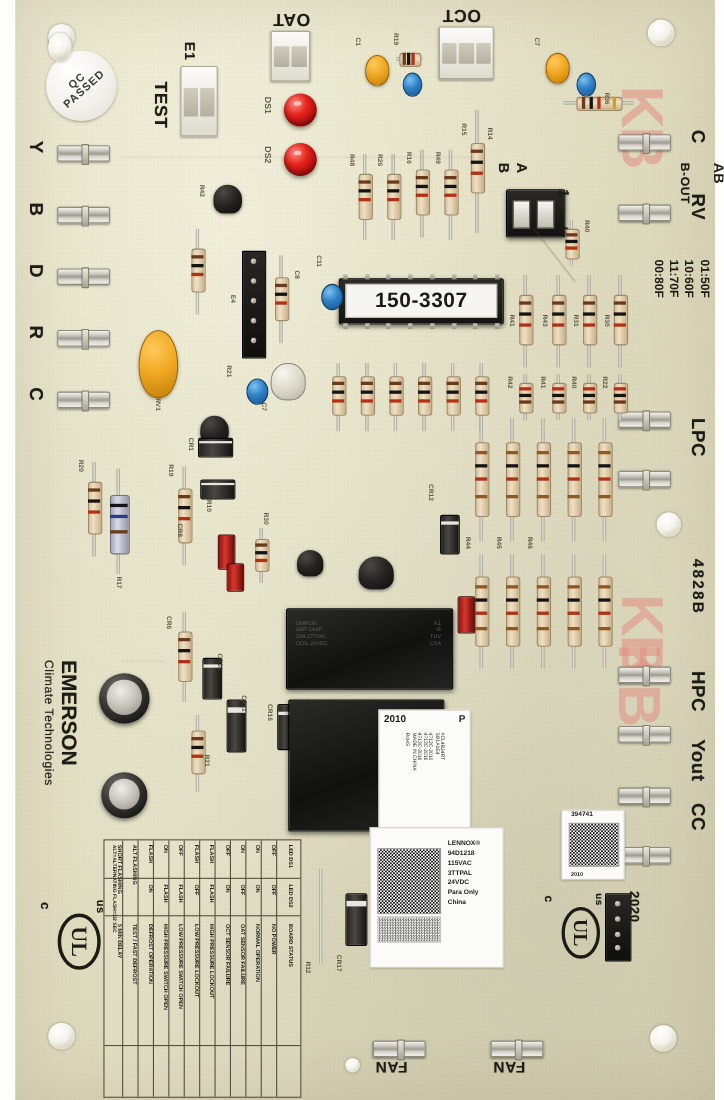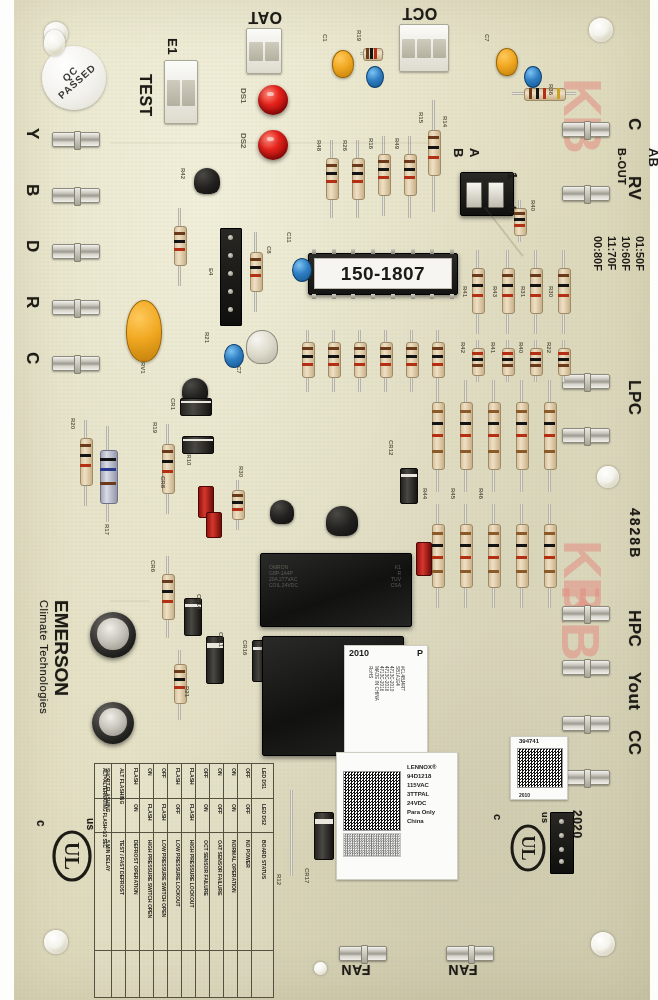--- a/index.html
+++ b/index.html
@@ -374,21 +374,21 @@
           <i></i>
           <i></i>
           <i></i>
           <i></i>
           <i></i>
           <i></i>
           <i></i>
       </div>
     </div>
     <div style="position:absolute;left:300px;top:258px;width:136px;height:29px;background:#f6f5f1;border:1px solid #bdbbb0;display:flex;align-items:center;justify-content:center;">
-      <span style="font-family:'Liberation Sans',sans-serif;font-size:19px;font-weight:bold;color:#1b1a17;letter-spacing:0.5px;">150-1807</span>
+      <span style="font-family:'Liberation Sans',sans-serif;font-size:19px;font-weight:bold;color:#1b1a17;letter-spacing:0.5px;">150-3307</span>
     </div>
     <div class="bcap" style="left:278px;top:258px;width:18px;height:22px;"></div>
     <div class="ref rot90" style="left:278px;top:232px;">C11</div>
     <div class="ref rot90" style="left:258px;top:246px;">C8</div>
 
     <div class="hdr" style="left:206px;top:228px;width:20px;height:96px;">
       <i style="left:7px;top:6px;"></i>
         <i style="left:7px;top:24px;"></i>
         <i style="left:7px;top:42px;"></i>
       <i style="left:7px;top:60px;"></i>

